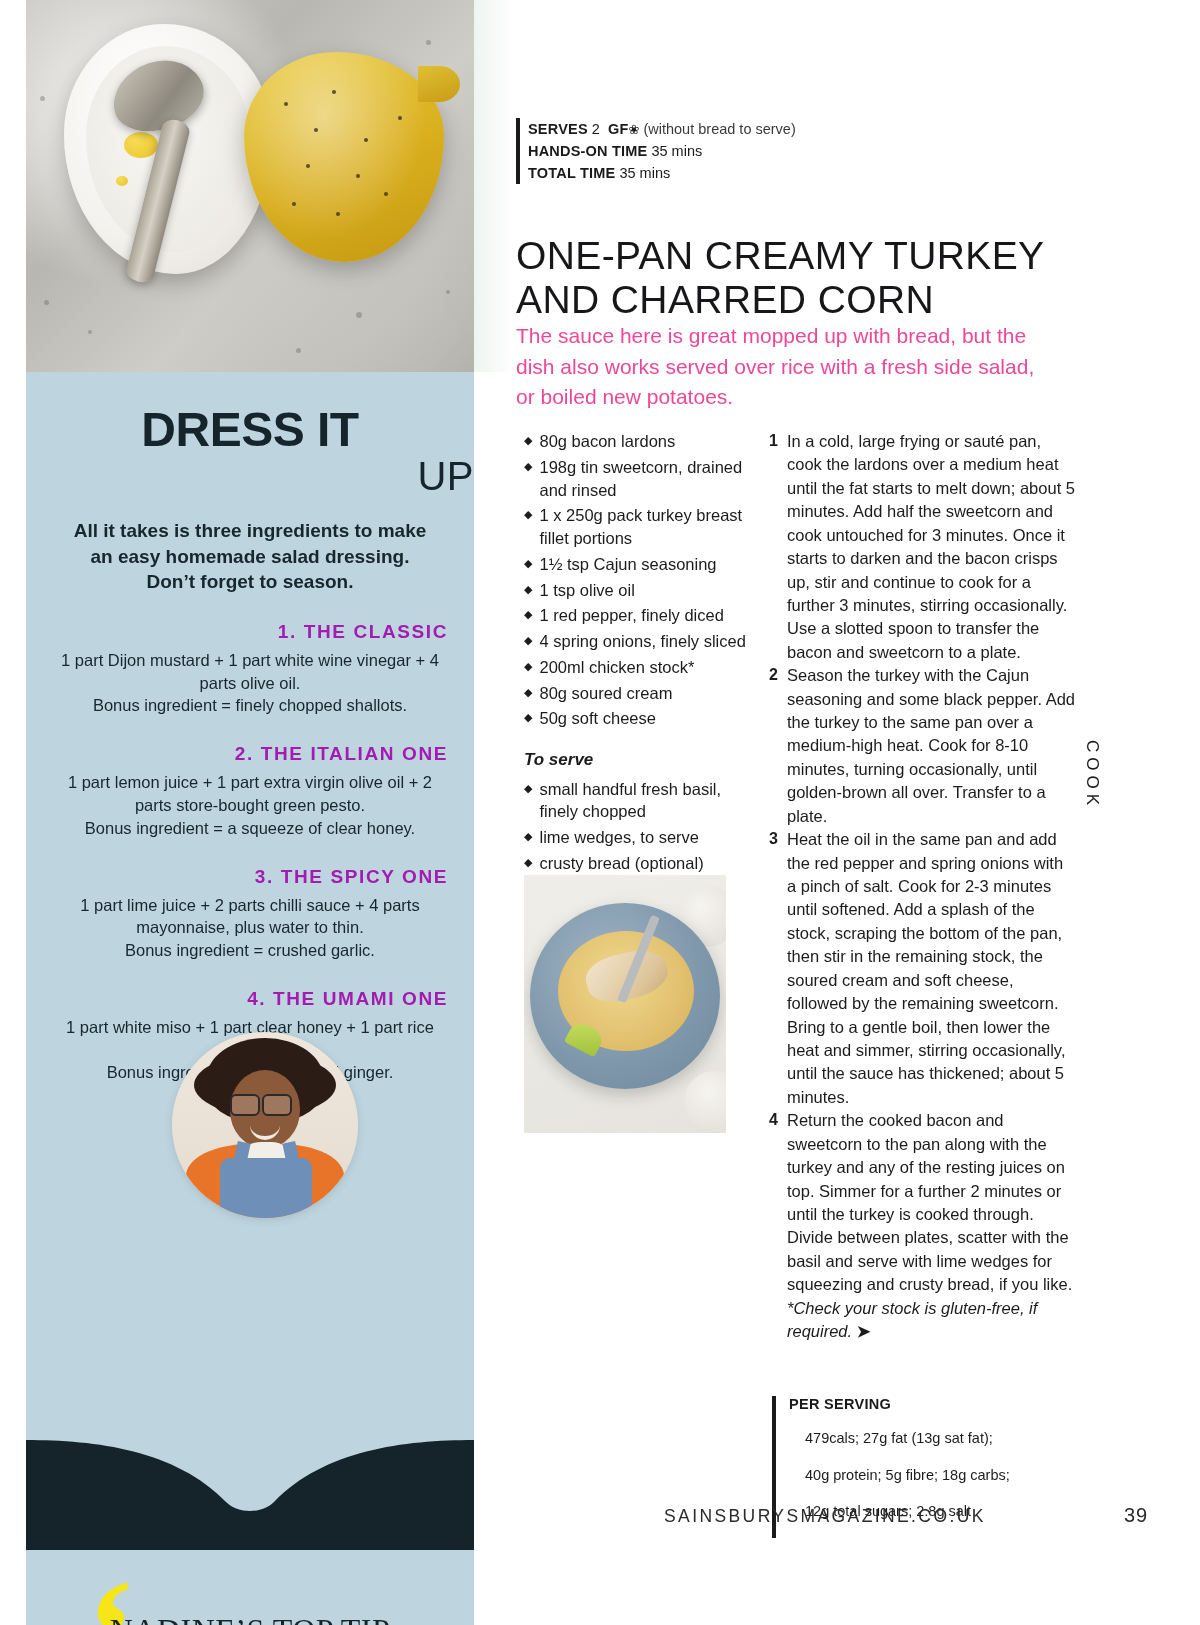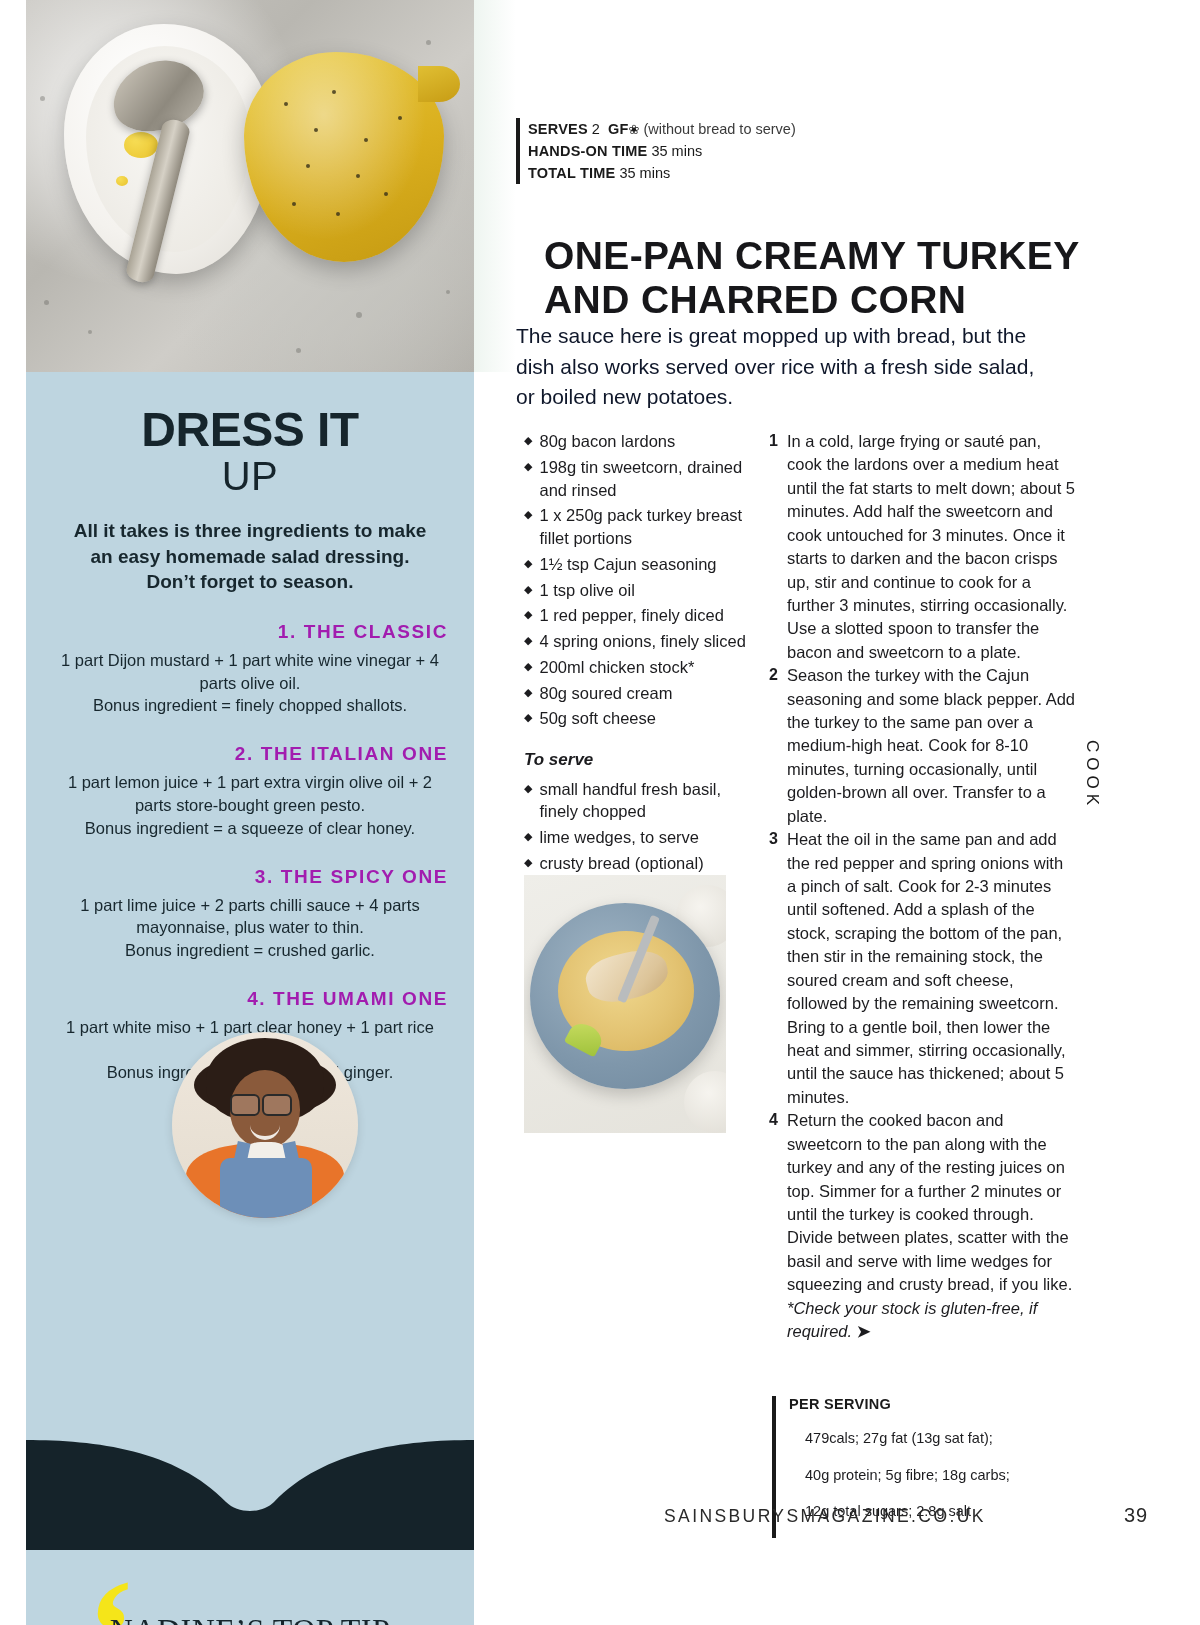--- a/index.html
+++ b/index.html
@@ -75,21 +75,21 @@
 
   .dress-panel{
     position:absolute;left:0;top:372px;width:448px;height:1253px;
     background:#bed5e0;
   }
   .dress-title1{
     text-align:center;font-weight:bold;font-size:48px;letter-spacing:-0.5px;
     color:#16252c;margin:34px 0 0 0;line-height:1;
   }
   .dress-title2{
-    text-align:center;font-weight:300;font-size:40px;color:#16252c;
+    text-align:right;font-weight:300;font-size:40px;color:#16252c;
     margin:2px 0 0 0;line-height:1;letter-spacing:0.5px;
   }
   .dress-intro{
     text-align:center;font-size:19px;font-weight:bold;color:#17272e;
     line-height:1.35;margin:22px 44px 0 44px;
   }
   .recipe-block{margin-top:26px;text-align:center;padding:0 26px;}
   .recipe-block h3{
     font-size:19px;font-weight:bold;letter-spacing:1.6px;color:#a21caf;
     margin:0 0 6px 0;
@@ -139,25 +139,25 @@
     position:absolute;left:0;top:118px;width:540px;
     border-left:4px solid #1a1a1a;padding-left:8px;
   }
   .meta-line{font-size:14.5px;line-height:1.52;color:#1a1a1a;}
   .meta-line b{font-weight:bold;letter-spacing:.2px;}
   .meta-note{color:#3a3a3a;}
   .gf-leaf{display:inline-block;font-size:13px;}
 
   .recipe-title{
     position:absolute;left:0;top:208px;width:540px;
-    font-size:39px;font-weight:700;line-height:1.12;letter-spacing:0.4px;color:#17171a;margin-left:28px;
+    font-size:39px;font-weight:400;line-height:1.12;letter-spacing:0.4px;color:#17171a;
   }
   .recipe-intro{
     position:absolute;left:0;top:300px;width:536px;
-    font-size:21px;font-weight:300;line-height:1.46;color:#0f172a;
+    font-size:21px;font-weight:300;line-height:1.46;color:#ec4899;
   }
 
   .ing-col{
     position:absolute;left:8px;top:430px;width:232px;
     font-size:16.5px;line-height:1.38;color:#1c1c1f;
   }
   .ing-li{display:flex;gap:7px;margin-bottom:3px;}
   .ing-dia{flex:0 0 auto;font-size:11px;line-height:1.9;color:#1c1c1f;}
   .toserve-head{
     font-style:italic;font-weight:bold;font-size:17px;margin:18px 0 6px 0;

